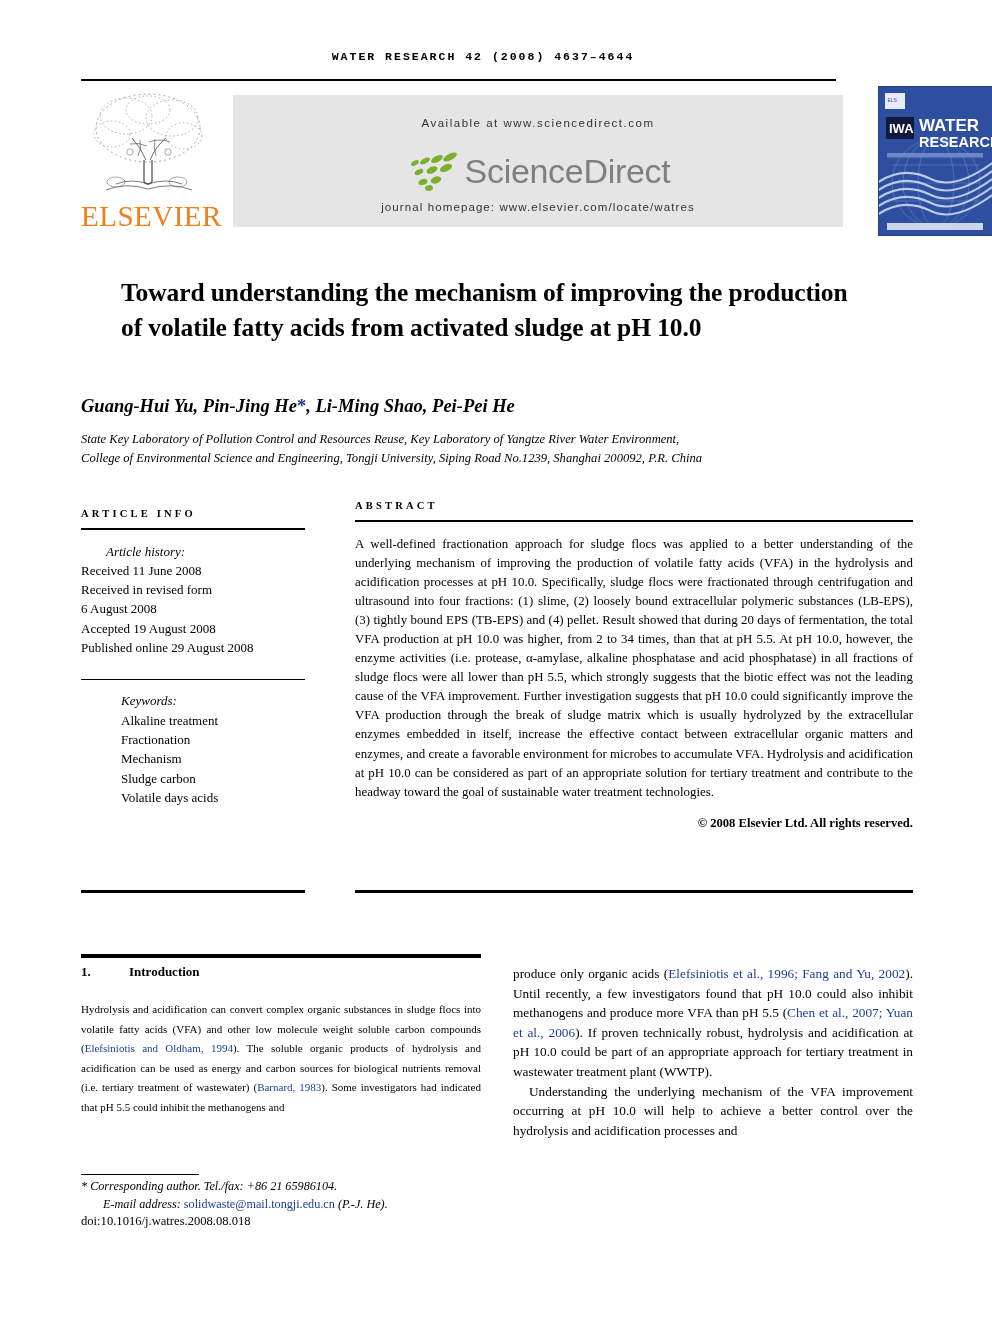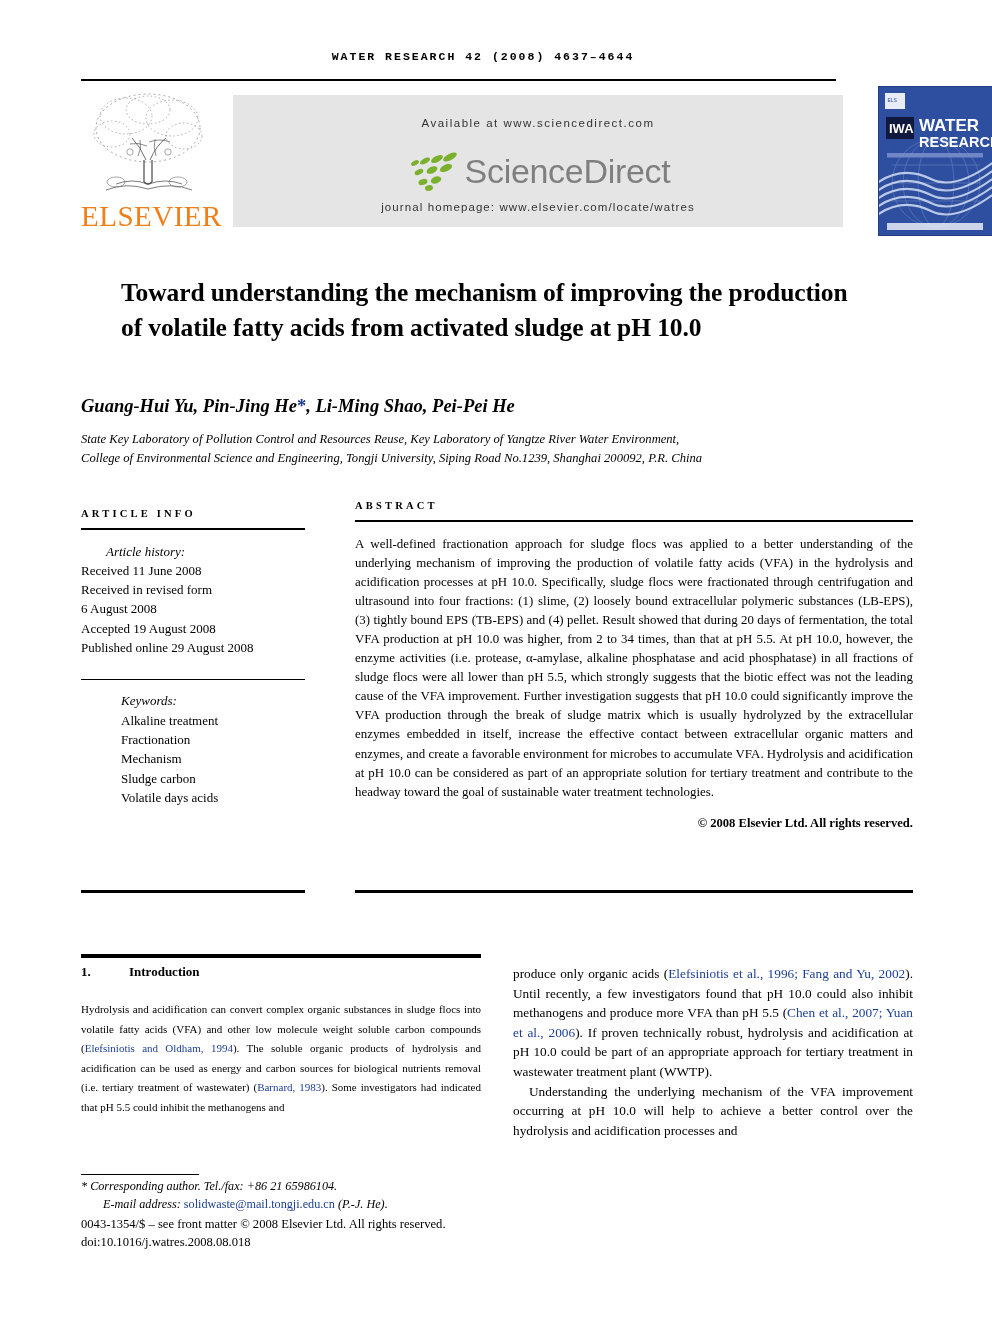--- a/index.html
+++ b/index.html
@@ -458,17 +458,16 @@
   </div>
 
   <div class="foot-rule"></div>
   <div class="footnote">
     <div class="corr">* Corresponding author. Tel./fax: +86 21 65986104.</div>
     <div class="email-line">
       <span>E-mail address:</span>
       <a class="mail" href="#">solidwaste@mail.tongji.edu.cn</a>
       <span>(P.-J. He).</span>
     </div>
-    <div class="issn">0043-1354/$ – see front matter © 2008 Elsevier Ltd. All rights reserved.</div>
     <div class="doi">doi:10.1016/j.watres.2008.08.018</div>
   </div>
 
 </div>
 
 </body></html>

